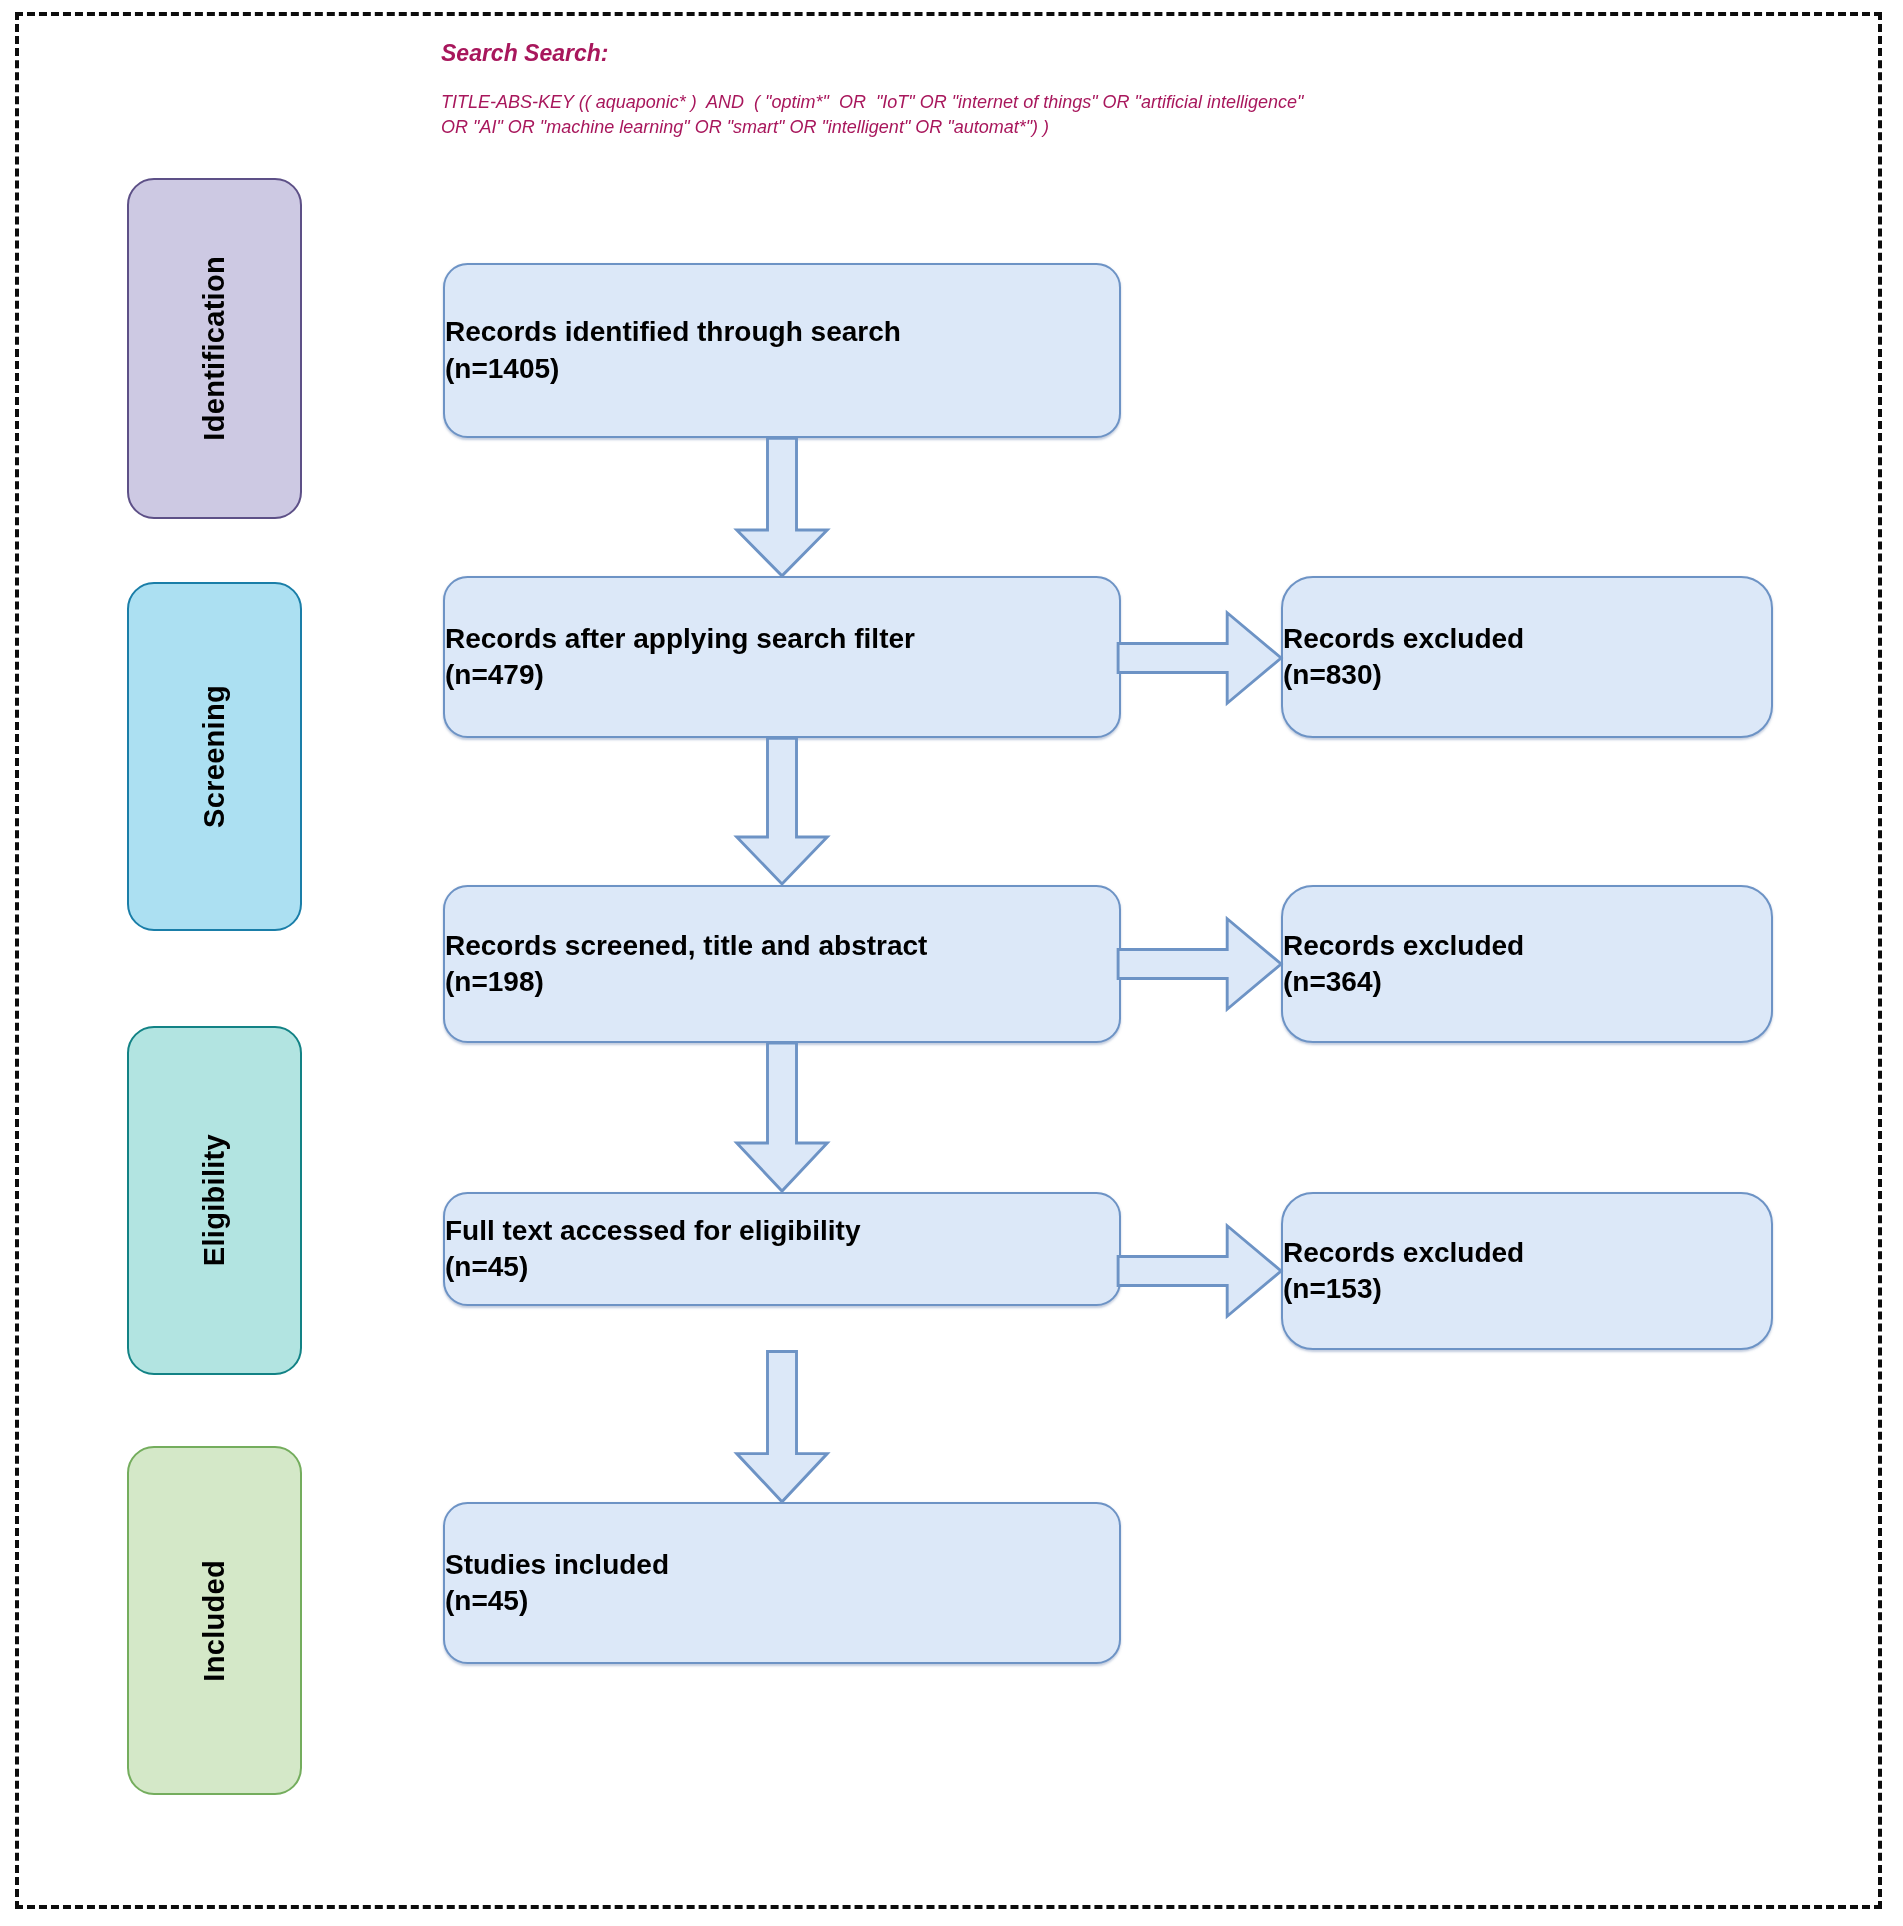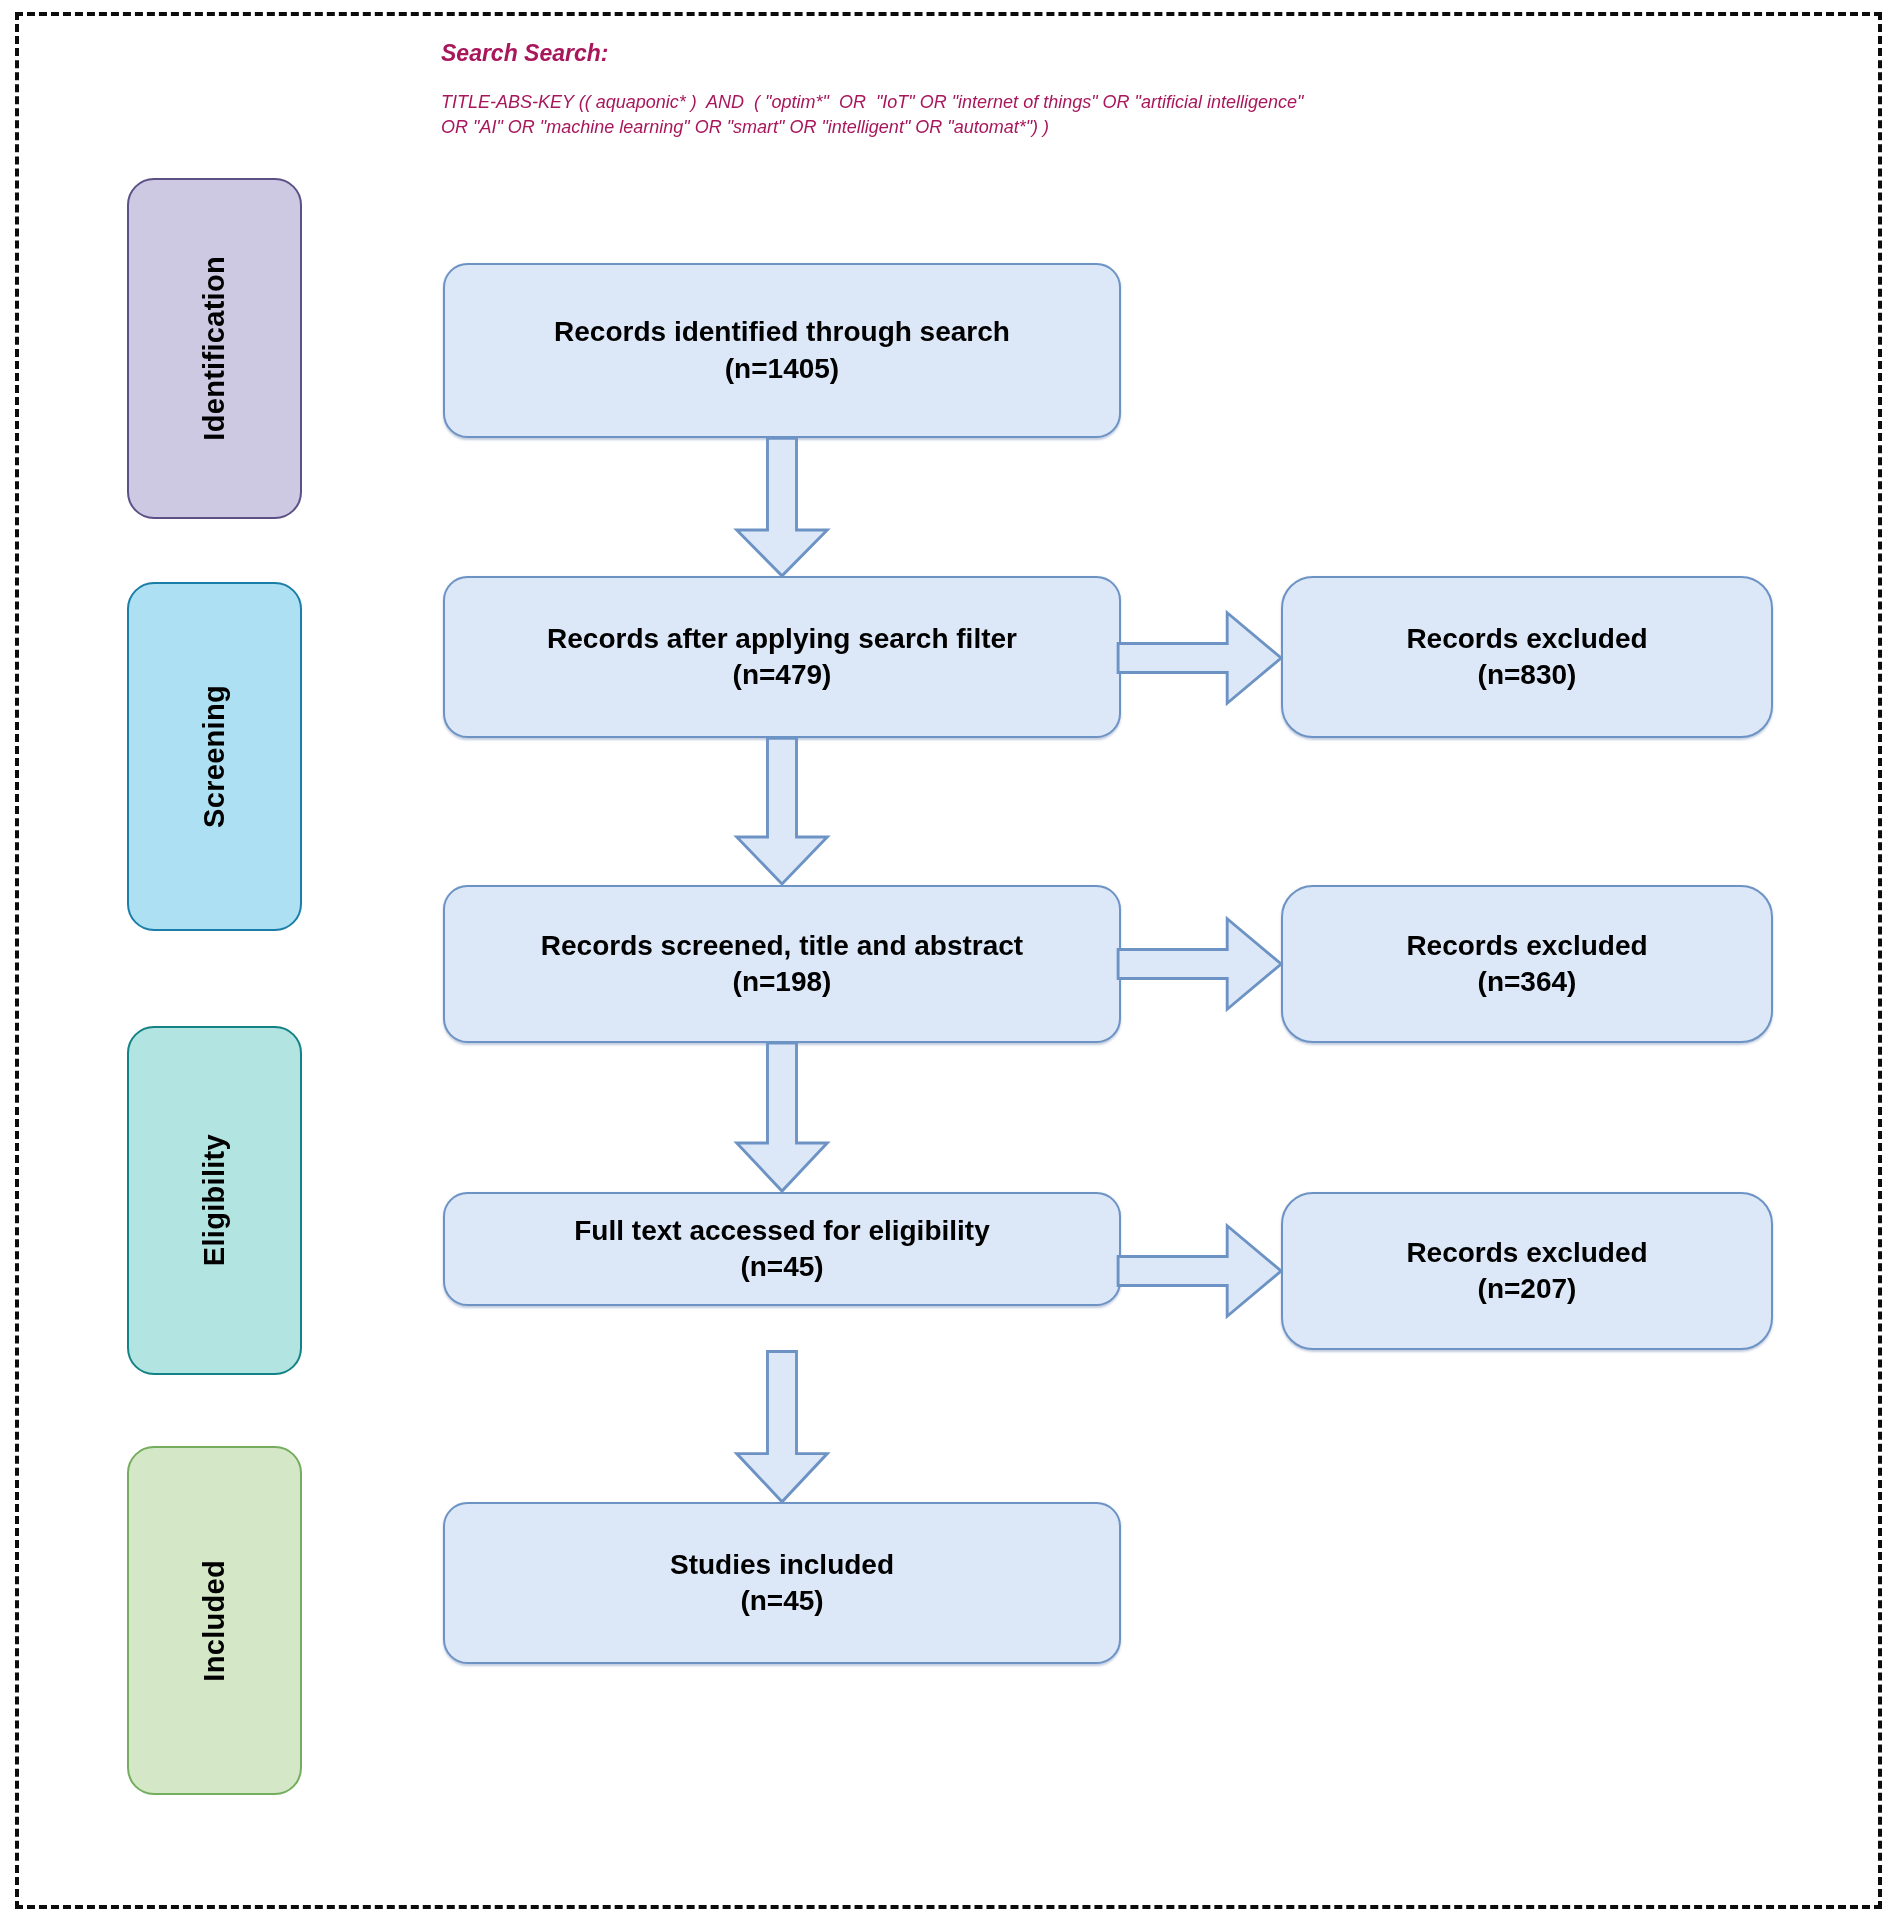--- a/index.html
+++ b/index.html
@@ -97,21 +97,21 @@
 
   
   .fbox {
     position: absolute;
     background: #dce8f8;
     border: 2.9px solid #6d93c5;
     border-radius: 24.5px;
     box-sizing: border-box;
     display: flex;
     flex-direction: column;
-    align-items: center;
+    align-items: flex-start;
     justify-content: center;
     text-align: center;
     box-shadow: 0 1.7px 2.3px rgba(80,110,160,0.35);
   }
   .fbox .ln {
     font-weight: bold;
     font-size: 28px;
     color: #000000;
     line-height: 1.30;
     white-space: nowrap;
@@ -199,21 +199,21 @@
     <span class="ln">(n=830)</span>
   </div>
 
   <div class="fbox box-side box-x3">
     <span class="ln">Records excluded</span>
     <span class="ln">(n=364)</span>
   </div>
 
   <div class="fbox box-side box-x4">
     <span class="ln">Records excluded</span>
-    <span class="ln">(n=207)</span>
+    <span class="ln">(n=153)</span>
   </div>
 
   <svg class="arrow" style="left:735px; top:438px;" width="94" height="140" viewBox="0 0 162 240">
     <polygon points="56,0 106,0 106,158 159,158 81,237 3,158 56,158"></polygon>
   </svg>
 
   <svg class="arrow" style="left:735px; top:738px;" width="94" height="148" viewBox="0 0 162 254">
     <polygon points="56,0 106,0 106,170 159,170 81,251 3,170 56,170"></polygon>
   </svg>
 

